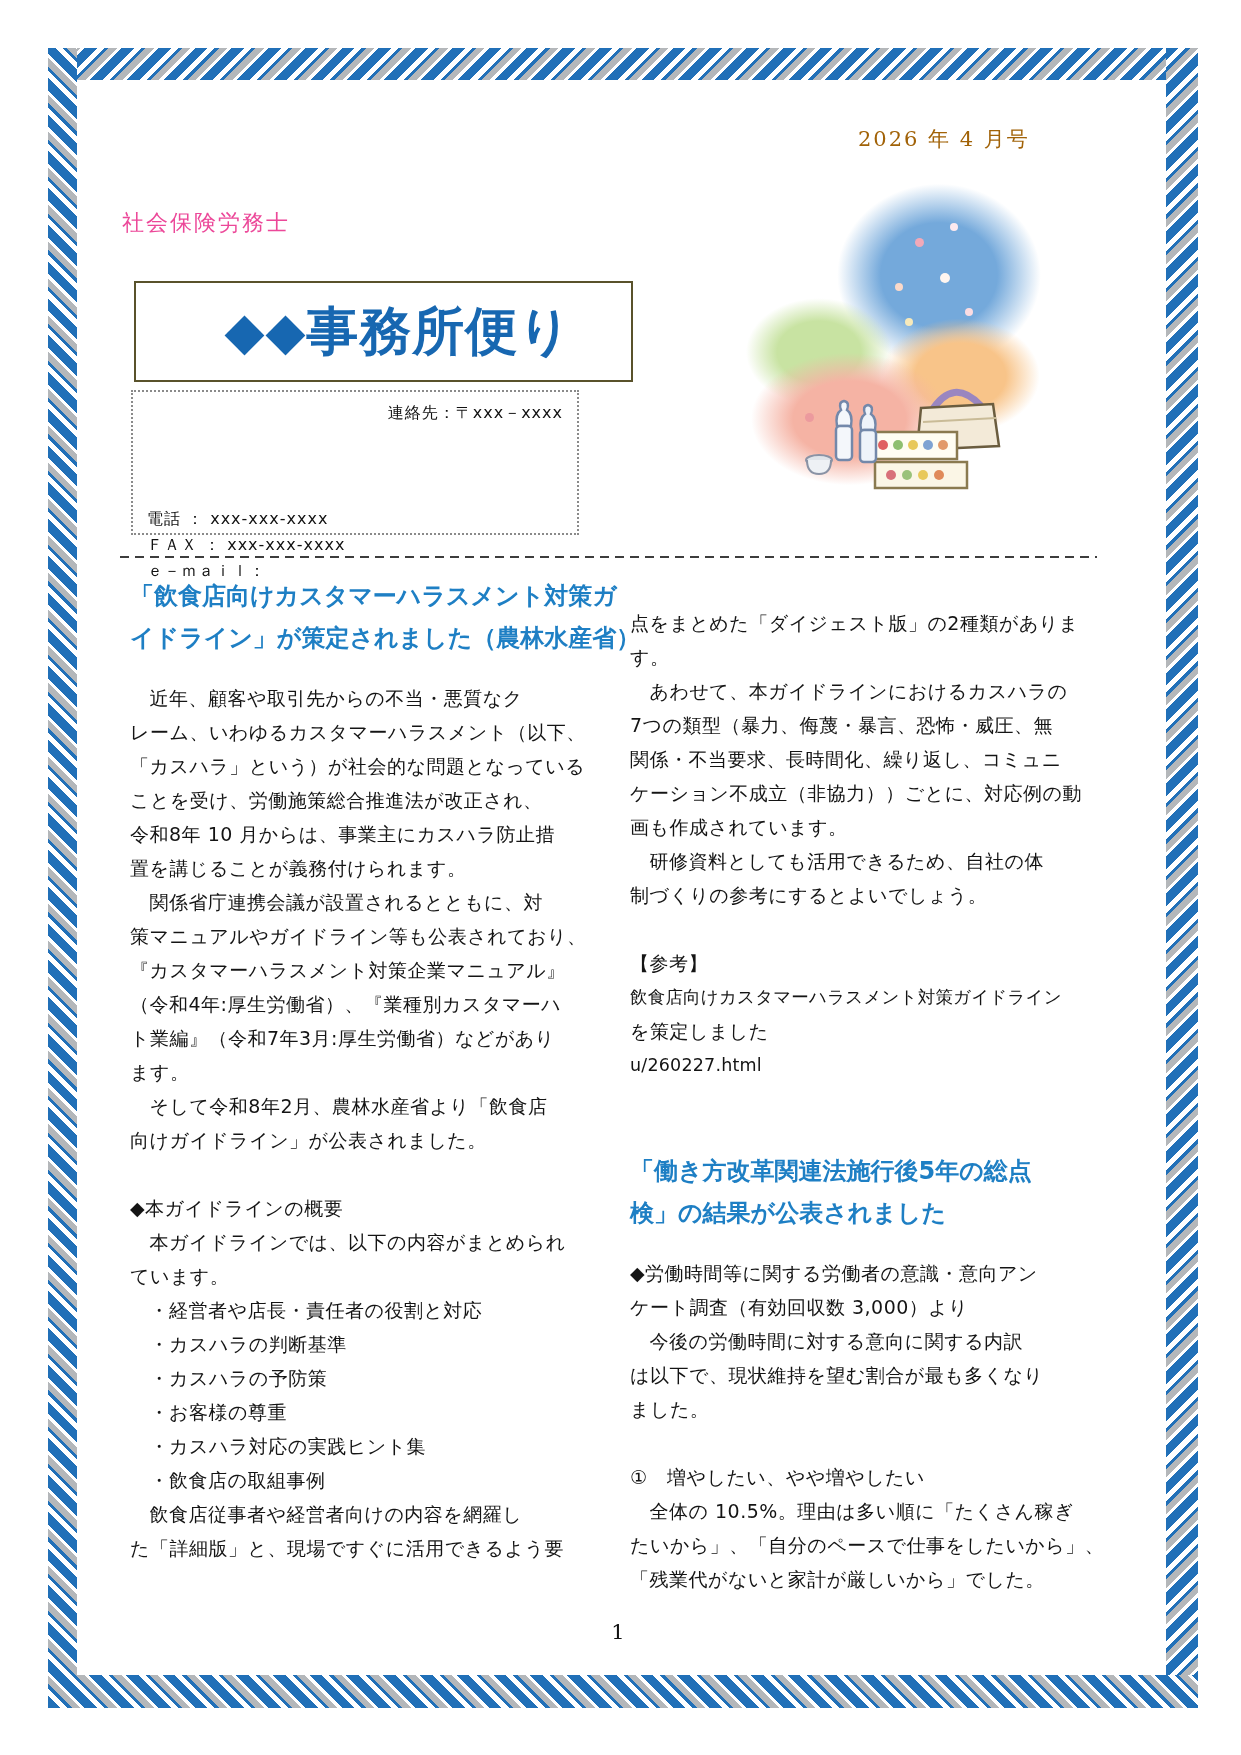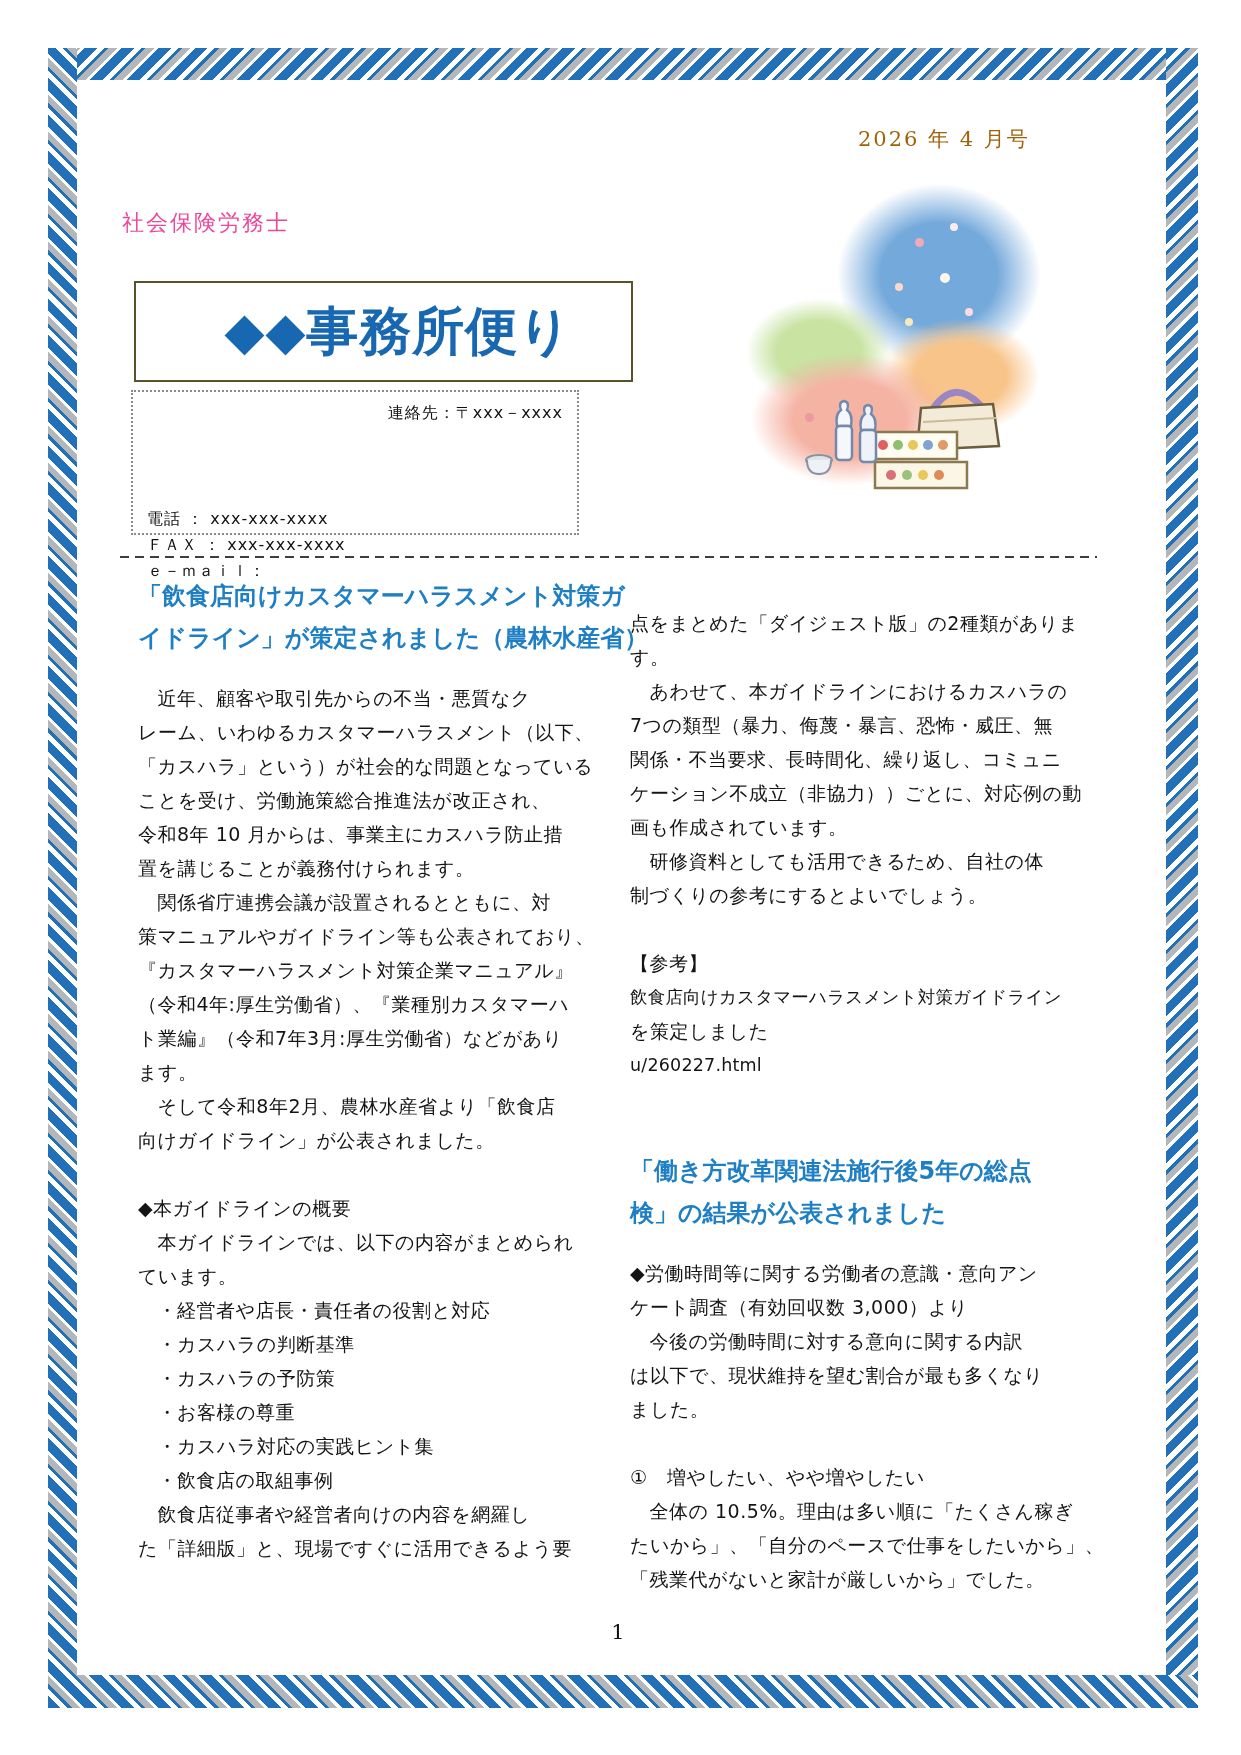--- a/index.html
+++ b/index.html
@@ -57,21 +57,21 @@
   .clipart { position:absolute; left:58px; top:196px; }
 
   
   .dashed-divider {
     position:absolute; left:120px; top:556px; width:977px; height:2px;
     background:repeating-linear-gradient(90deg,#3d3d3d 0 9px,transparent 9px 15px);
   }
 
   
   .col { position:absolute; }
-  .col-left  { left:130px; top:575px; width:452px;margin-left:8px; }
+  .col-left  { left:130px; top:575px; width:452px; }
   .col-right { left:630px; top:606px; width:470px; }
   .ln { white-space:pre; font-size:19px; line-height:34px; height:34px;
         letter-spacing:0.5px; color:#141414; }
   .ln-h { font-size:24px; line-height:42px; height:42px; font-weight:bold;
           color:#1e7fc4; letter-spacing:0px; }
   .ln-hgap { height:22px; line-height:22px; font-size:4px; }
   .ln-blank { height:34px; }
   .ln-ref { font-size:17.5px; letter-spacing:0.2px; }
 
   .page-number {

